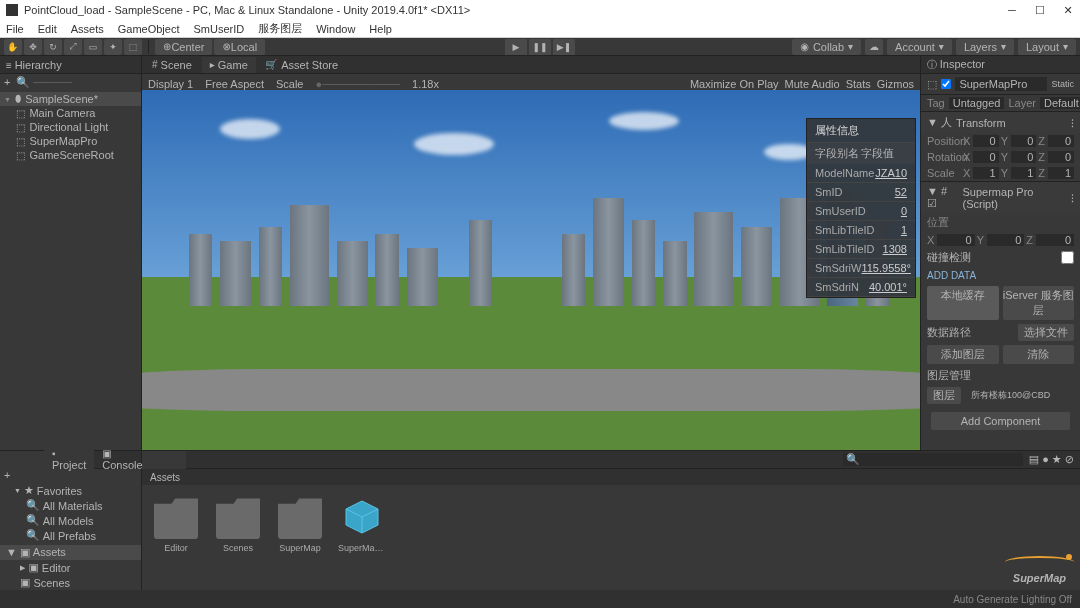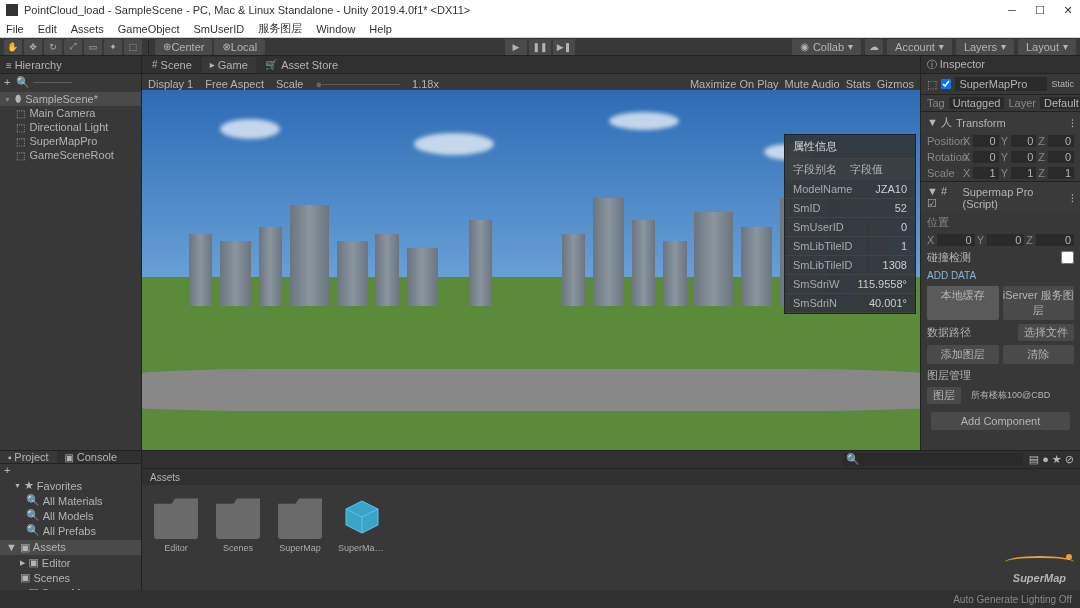--- a/index.html
+++ b/index.html
@@ -49,25 +49,25 @@
 .gameview-toolbar .right { margin-left: auto; display: flex; gap: 6px; }
 .game-render { flex: 1; background: linear-gradient(to bottom, #3973b5 0%, #5b96d4 25%, #a3c4e0 45%, #6b9540 60%, #5a8035 100%); position: relative; overflow: hidden; }
 .sky { position: absolute; inset: 0; height: 55%; background: linear-gradient(to bottom, #2e6bb5, #6ba3d8); }
 .cloud { position: absolute; background: rgba(255,255,255,0.7); border-radius: 50%; filter: blur(2px); }
 .ground { position: absolute; bottom: 0; left: 0; right: 0; height: 48%; background: #5a8a3a; }
 .road { position: absolute; bottom: 8%; left: -5%; right: -5%; height: 18%; background: #888; transform: perspective(400px) rotateX(50deg); border-radius: 20%; }
 .building { position: absolute; bottom: 40%; background: linear-gradient(to right, #6b7580, #8a95a0, #6b7580); }
 .tower-main { left: 48%; width: 3.5%; height: 48%; bottom: 40%; background: linear-gradient(to right, #b8c870, #d0dd90, #a8b860); }
 
 
-.attr-panel { position: absolute; right: 4px; top: 44px; width: 132px; background: rgba(50,55,60,0.95); border: 1px solid #222; font-size: 10px; }
+.attr-panel { position: absolute; right: 4px; top: 28px; width: 110px; background: rgba(50,55,60,0.95); border: 1px solid #222; font-size: 10px; }
 .attr-header { padding: 4px 8px; color: #ddd; border-bottom: 1px solid #444; font-size: 11px; }
 .attr-row { display: flex; padding: 3px 8px; border-bottom: 1px solid #444; }
 .attr-row .k { flex: 1; color: #aaa; }
-.attr-row .v { color: #ccc; }
+.attr-row .v { color: #ccc; text-decoration: underline; }
 .attr-subhead { display: flex; padding: 3px 8px; background: rgba(60,65,70,0.8); color: #999; }
 .attr-subhead span { flex: 1; }
 
 
 .inspector { width: 160px; background: #383838; border-left: 1px solid #222; display: flex; flex-direction: column; font-size: 10px; overflow: auto; }
 .insp-header { padding: 3px 6px; display: flex; align-items: center; gap: 4px; border-bottom: 1px solid #222; }
 .insp-header input[type=checkbox] { width: 10px; height: 10px; }
 .insp-name { background: #2a2a2a; flex: 1; padding: 1px 4px; }
 .insp-row { display: flex; align-items: center; padding: 2px 6px; gap: 4px; }
 .insp-row label { color: #888; width: 32px; }
@@ -77,21 +77,21 @@
 .vec3 span.axis { color: #888; width: 8px; }
 .vec3 span.val { background: #2a2a2a; padding: 0 3px; min-width: 16px; text-align: right; flex: 1; }
 .insp-section-label { padding: 3px 6px; color: #8ab4d8; font-size: 10px; }
 .insp-btn-row { display: flex; gap: 4px; padding: 2px 6px; }
 .insp-btn { flex: 1; background: #4a4a4a; text-align: center; padding: 2px 0; cursor: pointer; border-radius: 2px; }
 .add-comp { margin: 6px 10px; background: #4a4a4a; text-align: center; padding: 3px 0; border-radius: 2px; cursor: pointer; }
 
 
 .bottom { height: 158px; display: flex; border-top: 1px solid #222; background: #383838; }
 .project-sidebar { width: 142px; border-right: 1px solid #222; display: flex; flex-direction: column; }
-.project-tabs { height: 18px; display: flex; align-items: center; background: #303030; border-bottom: 1px solid #222; }
+.project-tabs { height: 18px; display: flex; align-items: center; background: #303030; border-bottom: 1px solid #222; margin-left: 44px; }
 .proj-tab { padding: 0 8px; font-size: 10px; cursor: pointer; }
 .proj-tab.active { background: #383838; }
 .proj-search { height: 16px; padding: 0 4px; display: flex; align-items: center; }
 .proj-tree { flex: 1; padding: 2px 0; font-size: 10px; }
 .proj-item { padding: 1px 4px 1px 14px; cursor: pointer; display: flex; align-items: center; gap: 3px; }
 .proj-item .arrow { font-size: 7px; }
 .proj-head { padding: 1px 6px; background: #4a4a4a; margin-top: 2px; }
 .project-content { flex: 1; display: flex; flex-direction: column; }
 .assets-path { height: 16px; padding: 0 8px; display: flex; align-items: center; font-size: 10px; background: #303030; }
 .assets-grid { flex: 1; padding: 10px; display: flex; gap: 14px; align-items: flex-start; }

